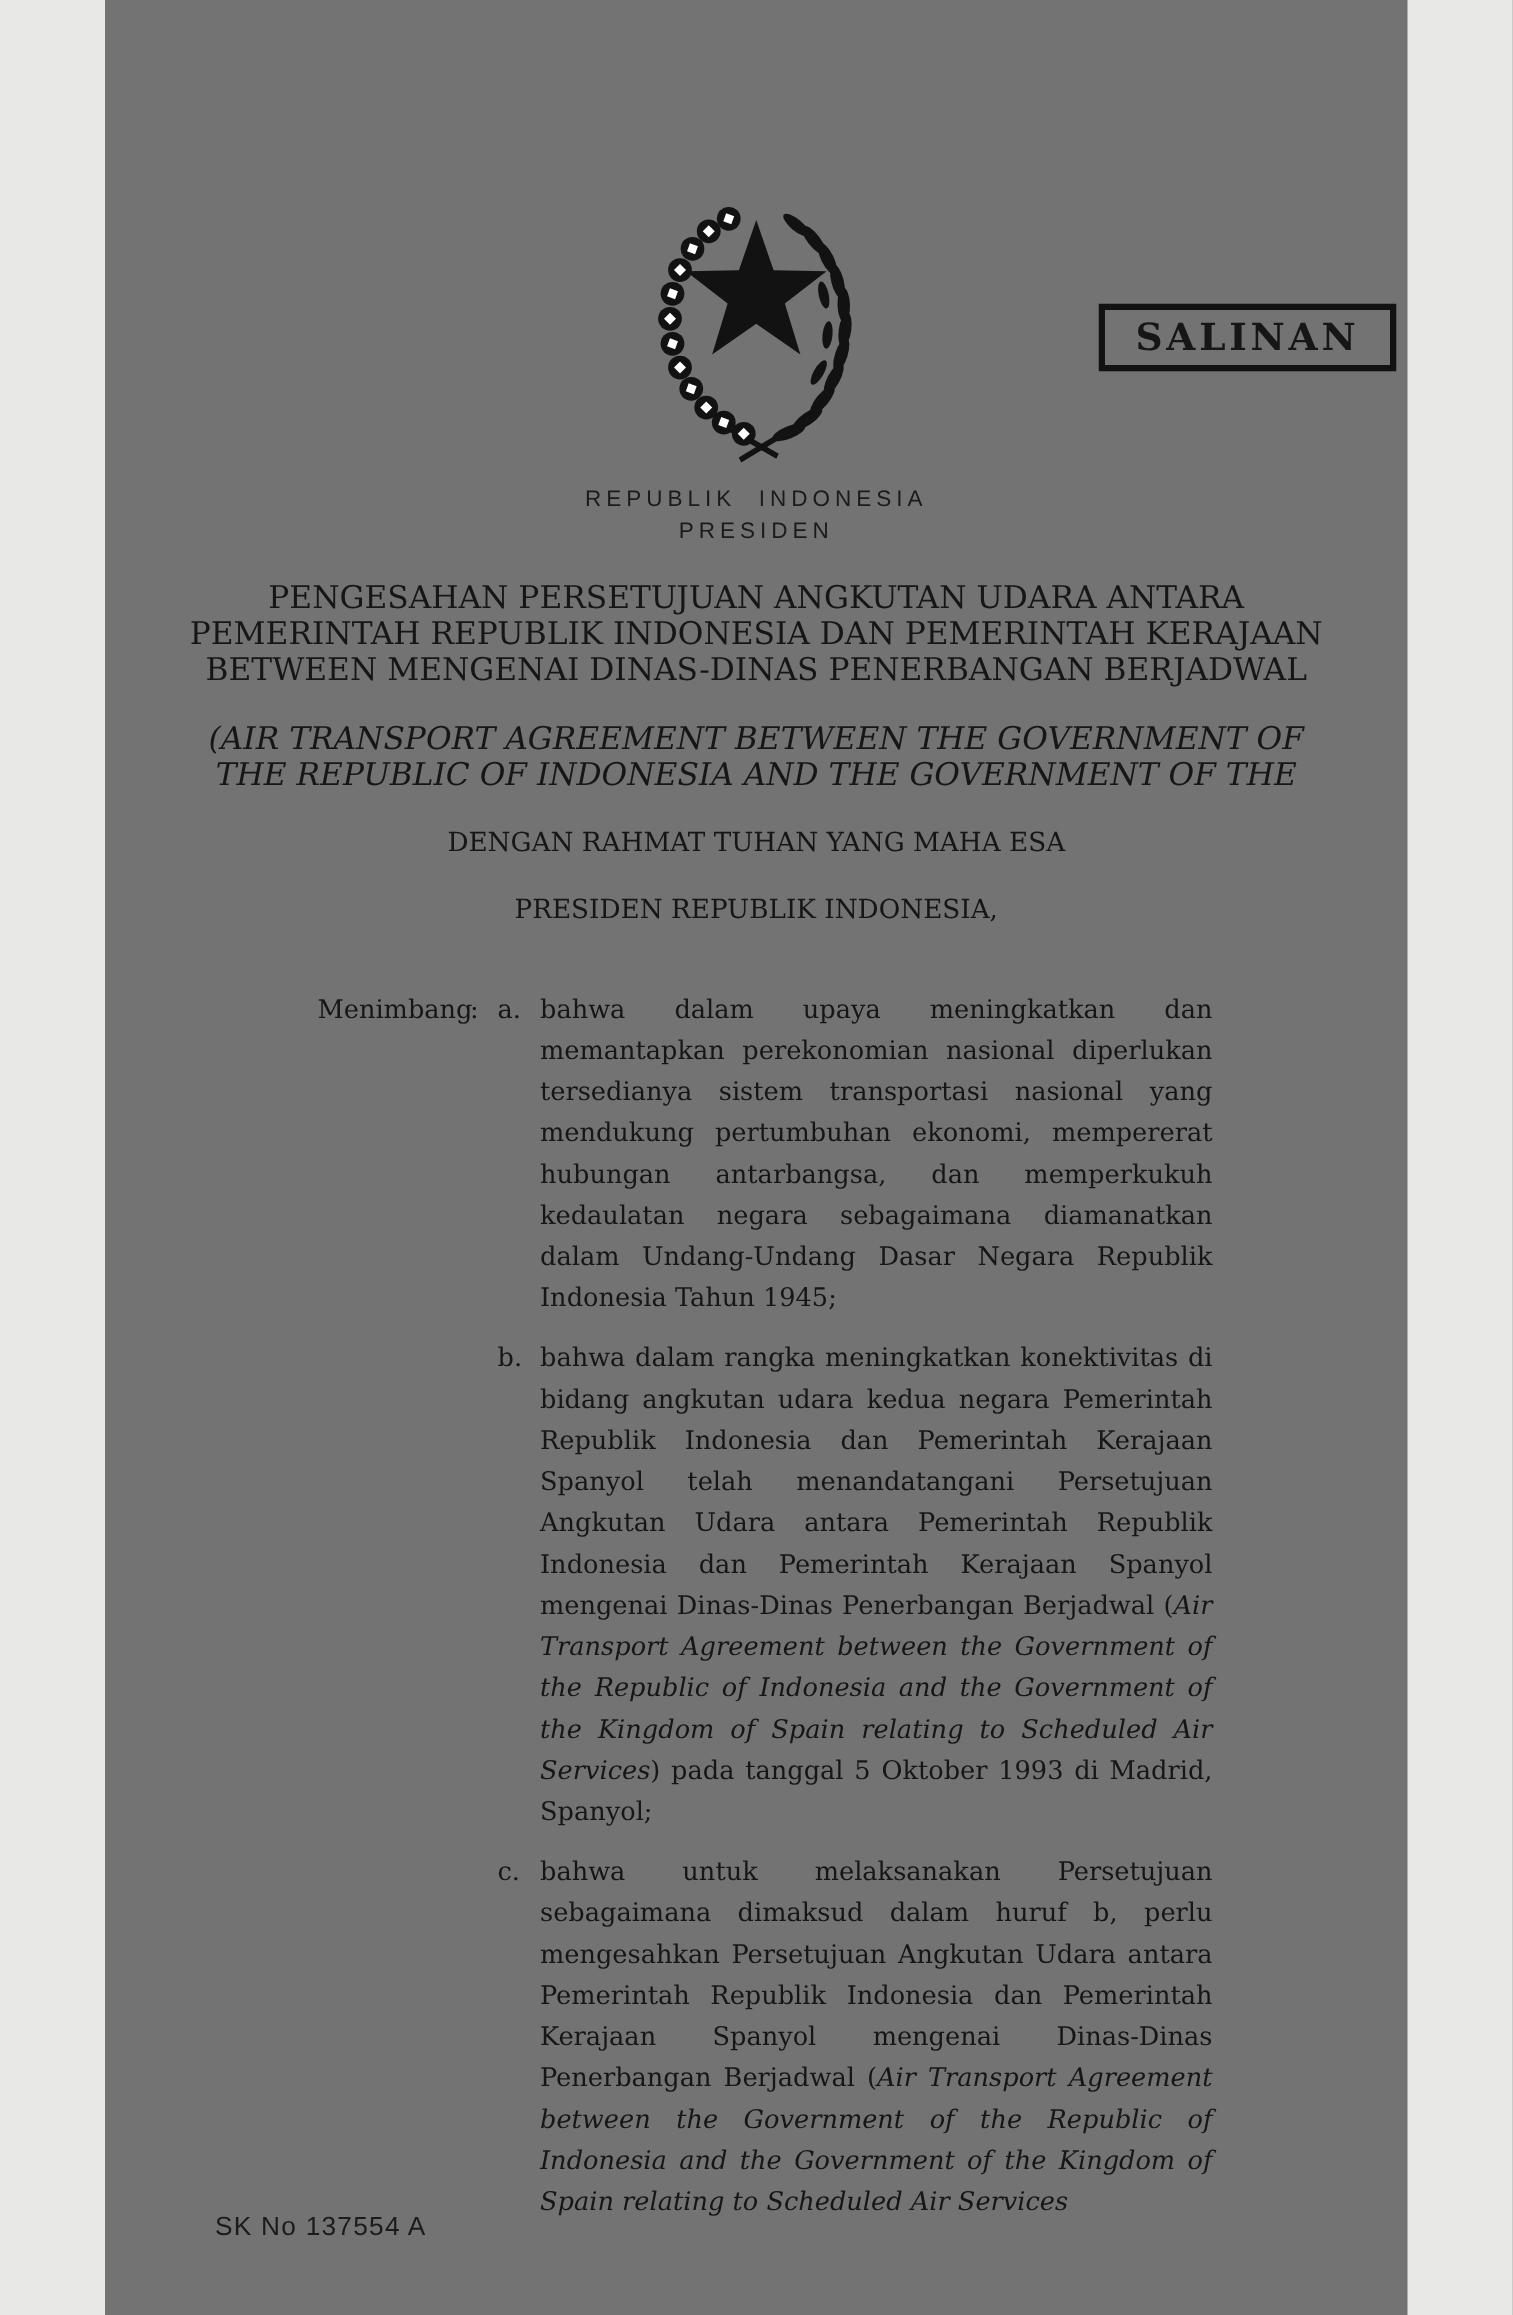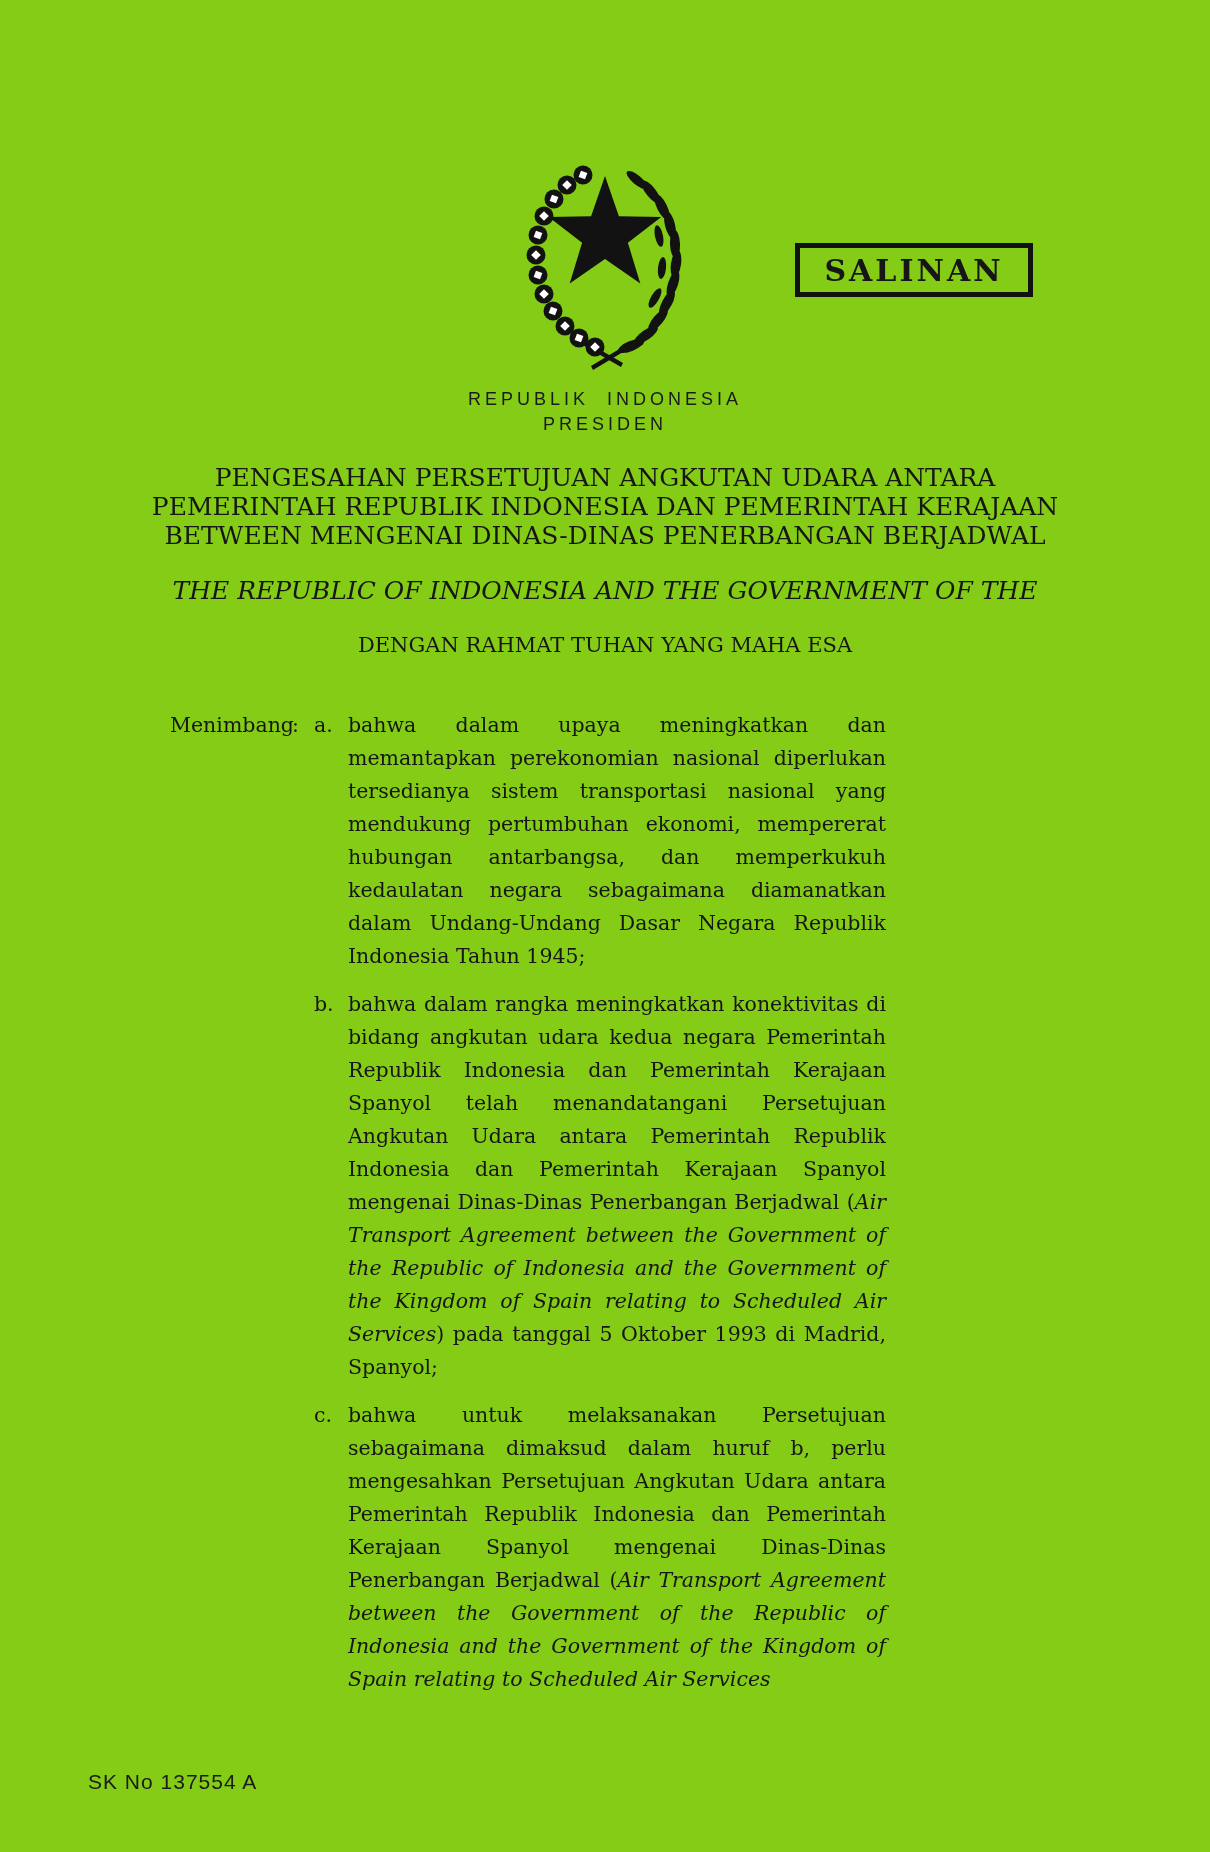--- a/index.html
+++ b/index.html
@@ -1,20 +1,20 @@
 <!DOCTYPE html>
 <html><head>
 <meta charset="utf-8">
 <style>
   html,body{margin:0;padding:0;background:#e8e8e6;}
   .page{
     position:relative;
-    width:1210px;height:1852px;
+    width:1042px;height:1852px;
     margin:0 auto;
-    background:#84cc16;
+    background:#737373;
     font-family:"DejaVu Serif","Liberation Serif",serif;
     color:#161616;
     overflow:hidden;
   }
   .emblem-wrap{
     padding-top:148px;
     display:flex;justify-content:center;
   }
   .emblem-wrap svg{display:block;}
   .stamp-box{
@@ -136,24 +136,26 @@
   </div>
 
 
   <div class="subject-block">
       <div class="subject-line">PENGESAHAN PERSETUJUAN ANGKUTAN UDARA ANTARA</div>
       <div class="subject-line">PEMERINTAH REPUBLIK INDONESIA DAN PEMERINTAH KERAJAAN</div>
       <div class="subject-line">BETWEEN MENGENAI DINAS-DINAS PENERBANGAN BERJADWAL</div>
     </div>
 
   <div class="subject-block subject-english">
+      <div class="subject-line-english">(AIR TRANSPORT AGREEMENT BETWEEN THE GOVERNMENT OF</div>
       <div class="subject-line-english">THE REPUBLIC OF INDONESIA AND THE GOVERNMENT OF THE</div>
     </div>
 
   <div class="invocation">DENGAN RAHMAT TUHAN YANG MAHA ESA</div>
+  <div class="authority">PRESIDEN REPUBLIK INDONESIA,</div>
 
   <div class="menimbang">
       <div class="m-row">
         <div class="m-label">Menimbang</div>
         <div class="m-colon">:</div>
         <div class="m-letter">a.</div>
         <div class="m-text"><span>bahwa dalam upaya meningkatkan dan memantapkan perekonomian nasional diperlukan tersedianya sistem transportasi nasional yang mendukung pertumbuhan ekonomi, mempererat hubungan antarbangsa, dan memperkukuh kedaulatan negara sebagaimana diamanatkan dalam Undang-Undang Dasar Negara Republik Indonesia Tahun 1945;</span></div>
       </div>
       <div class="m-row">
         <div class="m-label"></div>

